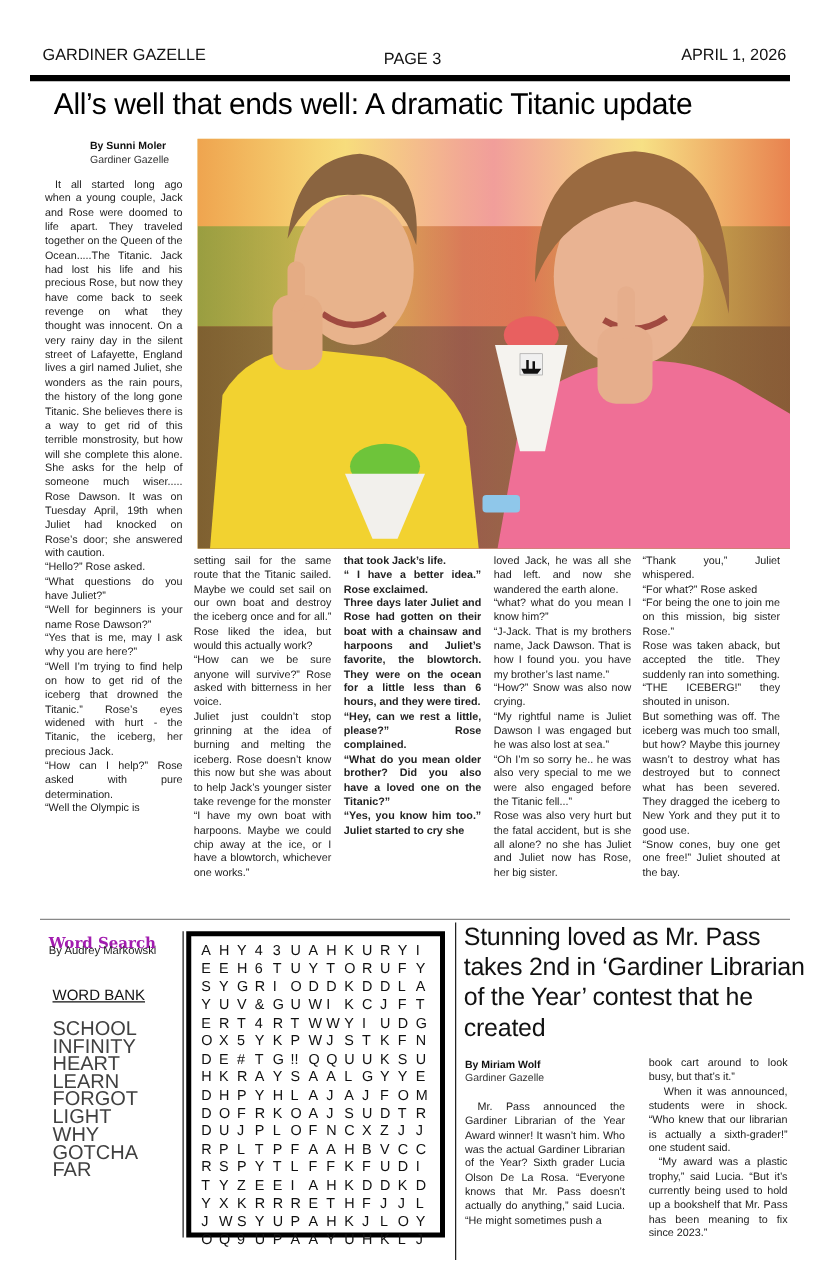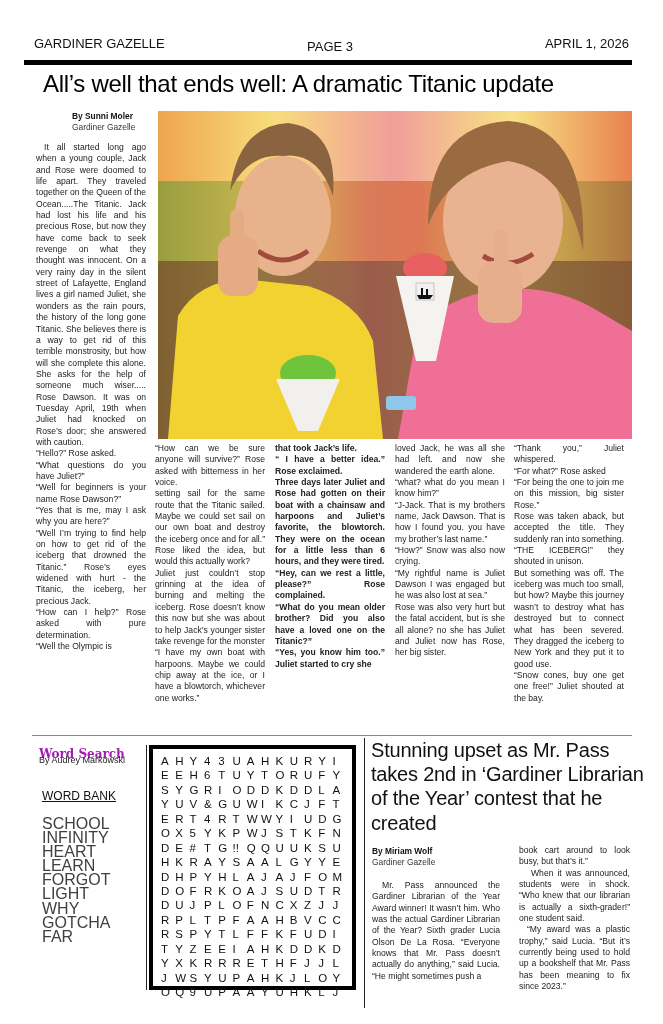--- a/index.html
+++ b/index.html
@@ -95,39 +95,40 @@
   <p class="indent">It all started long ago when a young couple, Jack and Rose were doomed to life apart. They traveled together on the Queen of the Ocean.....The Titanic. Jack had lost his life and his precious Rose, but now they have come back to seek revenge on what they thought was innocent. On a very rainy day in the silent street of Lafayette, England lives a girl named Juliet, she wonders as the rain pours, the history of the long gone Titanic. She believes there is a way to get rid of this terrible monstrosity, but how will she complete this alone. She asks for the help of someone much wiser..... Rose Dawson. It was on Tuesday April, 19th when Juliet had knocked on Rose’s door; she answered with caution.</p>
   <p>“Hello?” Rose asked.</p>
   <p>“What questions do you have Juliet?”</p>
   <p>“Well for beginners is your name Rose Dawson?”</p>
   <p>“Yes that is me, may I ask why you are here?”</p>
   <p>“Well I’m trying to find help on how to get rid of the iceberg that drowned the Titanic.” Rose’s eyes widened with hurt - the Titanic, the iceberg, her precious Jack.</p>
   <p>“How can I help?” Rose asked with pure determination.</p>
   <p>“Well the Olympic is</p>
 </div>
 <div class="body-text col2">
+  <p>setting sail for the same route that the Titanic sailed. Maybe we could set sail on our own boat and destroy the iceberg once and for all.” Rose liked the idea, but would this actually work?</p>
   <p>“How can we be sure anyone will survive?” Rose asked with bitterness in her voice.</p>
-  <p>setting sail for the same route that the Titanic sailed. Maybe we could set sail on our own boat and destroy the iceberg once and for all.” Rose liked the idea, but would this actually work?</p>
   <p>Juliet just couldn’t stop grinning at the idea of burning and melting the iceberg. Rose doesn’t know this now but she was about to help Jack’s younger sister take revenge for the monster</p>
   <p>“I have my own boat with harpoons. Maybe we could chip away at the ice, or I have a blowtorch, whichever one works.”</p>
 </div>
 <div class="body-text col3">
   <p>that took Jack’s life.</p>
   <p>“ I have a better idea.” Rose exclaimed.</p>
   <p>Three days later Juliet and Rose had gotten on their boat with a chainsaw and harpoons and Juliet’s favorite, the blowtorch. They were on the ocean for a little less than 6 hours, and they were tired.</p>
   <p>“Hey, can we rest a little, please?” Rose complained.</p>
   <p>“What do you mean older brother? Did you also have a loved one on the Titanic?”</p>
   <p>“Yes, you know him too.” Juliet started to cry she</p>
 </div>
 <div class="body-text col4">
   <p>loved Jack, he was all she had left. and now she wandered the earth alone.</p>
   <p>“what? what do you mean I know him?”</p>
   <p>“J-Jack. That is my brothers name, Jack Dawson. That is how I found you. you have my brother’s last name.”</p>
   <p>“How?” Snow was also now crying.</p>
   <p>“My rightful name is Juliet Dawson I was engaged but he was also lost at sea.”</p>
+  <p>“Oh I’m so sorry he.. he was also very special to me we were also engaged before the Titanic fell...”</p>
   <p>Rose was also very hurt but the fatal accident, but is she all alone? no she has Juliet and Juliet now has Rose, her big sister.</p>
 </div>
 <div class="body-text col5">
   <p>“Thank you,” Juliet whispered.</p>
   <p>“For what?” Rose asked</p>
   <p>“For being the one to join me on this mission, big sister Rose.”</p>
   <p>Rose was taken aback, but accepted the title. They suddenly ran into something.</p>
   <p>“THE ICEBERG!” they shouted in unison.</p>
   <p>But something was off. The iceberg was much too small, but how? Maybe this journey wasn’t to destroy what has destroyed but to connect what has been severed. They dragged the iceberg to New York and they put it to good use.</p>
   <p>“Snow cones, buy one get one free!” Juliet shouted at the bay.</p>
@@ -406,21 +407,21 @@
         <span class="cell">H</span>
         <span class="cell">K</span>
         <span class="cell">L</span>
         <span class="cell">J</span>
       </div>
     </div>
 </div>
 
 <div class="vrule" style="left:364px; top:738px; height:270px;"></div>
 
-<div class="lib-headline">Stunning upset as Mr. Pass takes 2nd in ‘Gardiner Librarian of the Year’ contest that he created</div>
+<div class="lib-headline">Stunning loved as Mr. Pass takes 2nd in ‘Gardiner Librarian of the Year’ contest that he created</div>
 <div class="byline" style="left:372px; top:846px;">
   <span class="name">By Miriam Wolf</span>
   <span class="org">Gardiner Gazelle</span>
 </div>
 <div class="body-text lib-col1">
   <p class="indent" style="text-indent:10px;">Mr. Pass announced the Gardiner Librarian of the Year Award winner! It wasn’t him. Who was the actual Gardiner Librarian of the Year? Sixth grader Lucia Olson De La Rosa. “Everyone knows that Mr. Pass doesn’t actually do anything,” said Lucia. “He might sometimes push a</p>
 </div>
 <div class="body-text lib-col2">
   <p>book cart around to look busy, but that’s it.”</p>
   <p class="indent" style="text-indent:12px;">When it was announced, students were in shock. “Who knew that our librarian is actually a sixth-grader!” one student said.</p>

